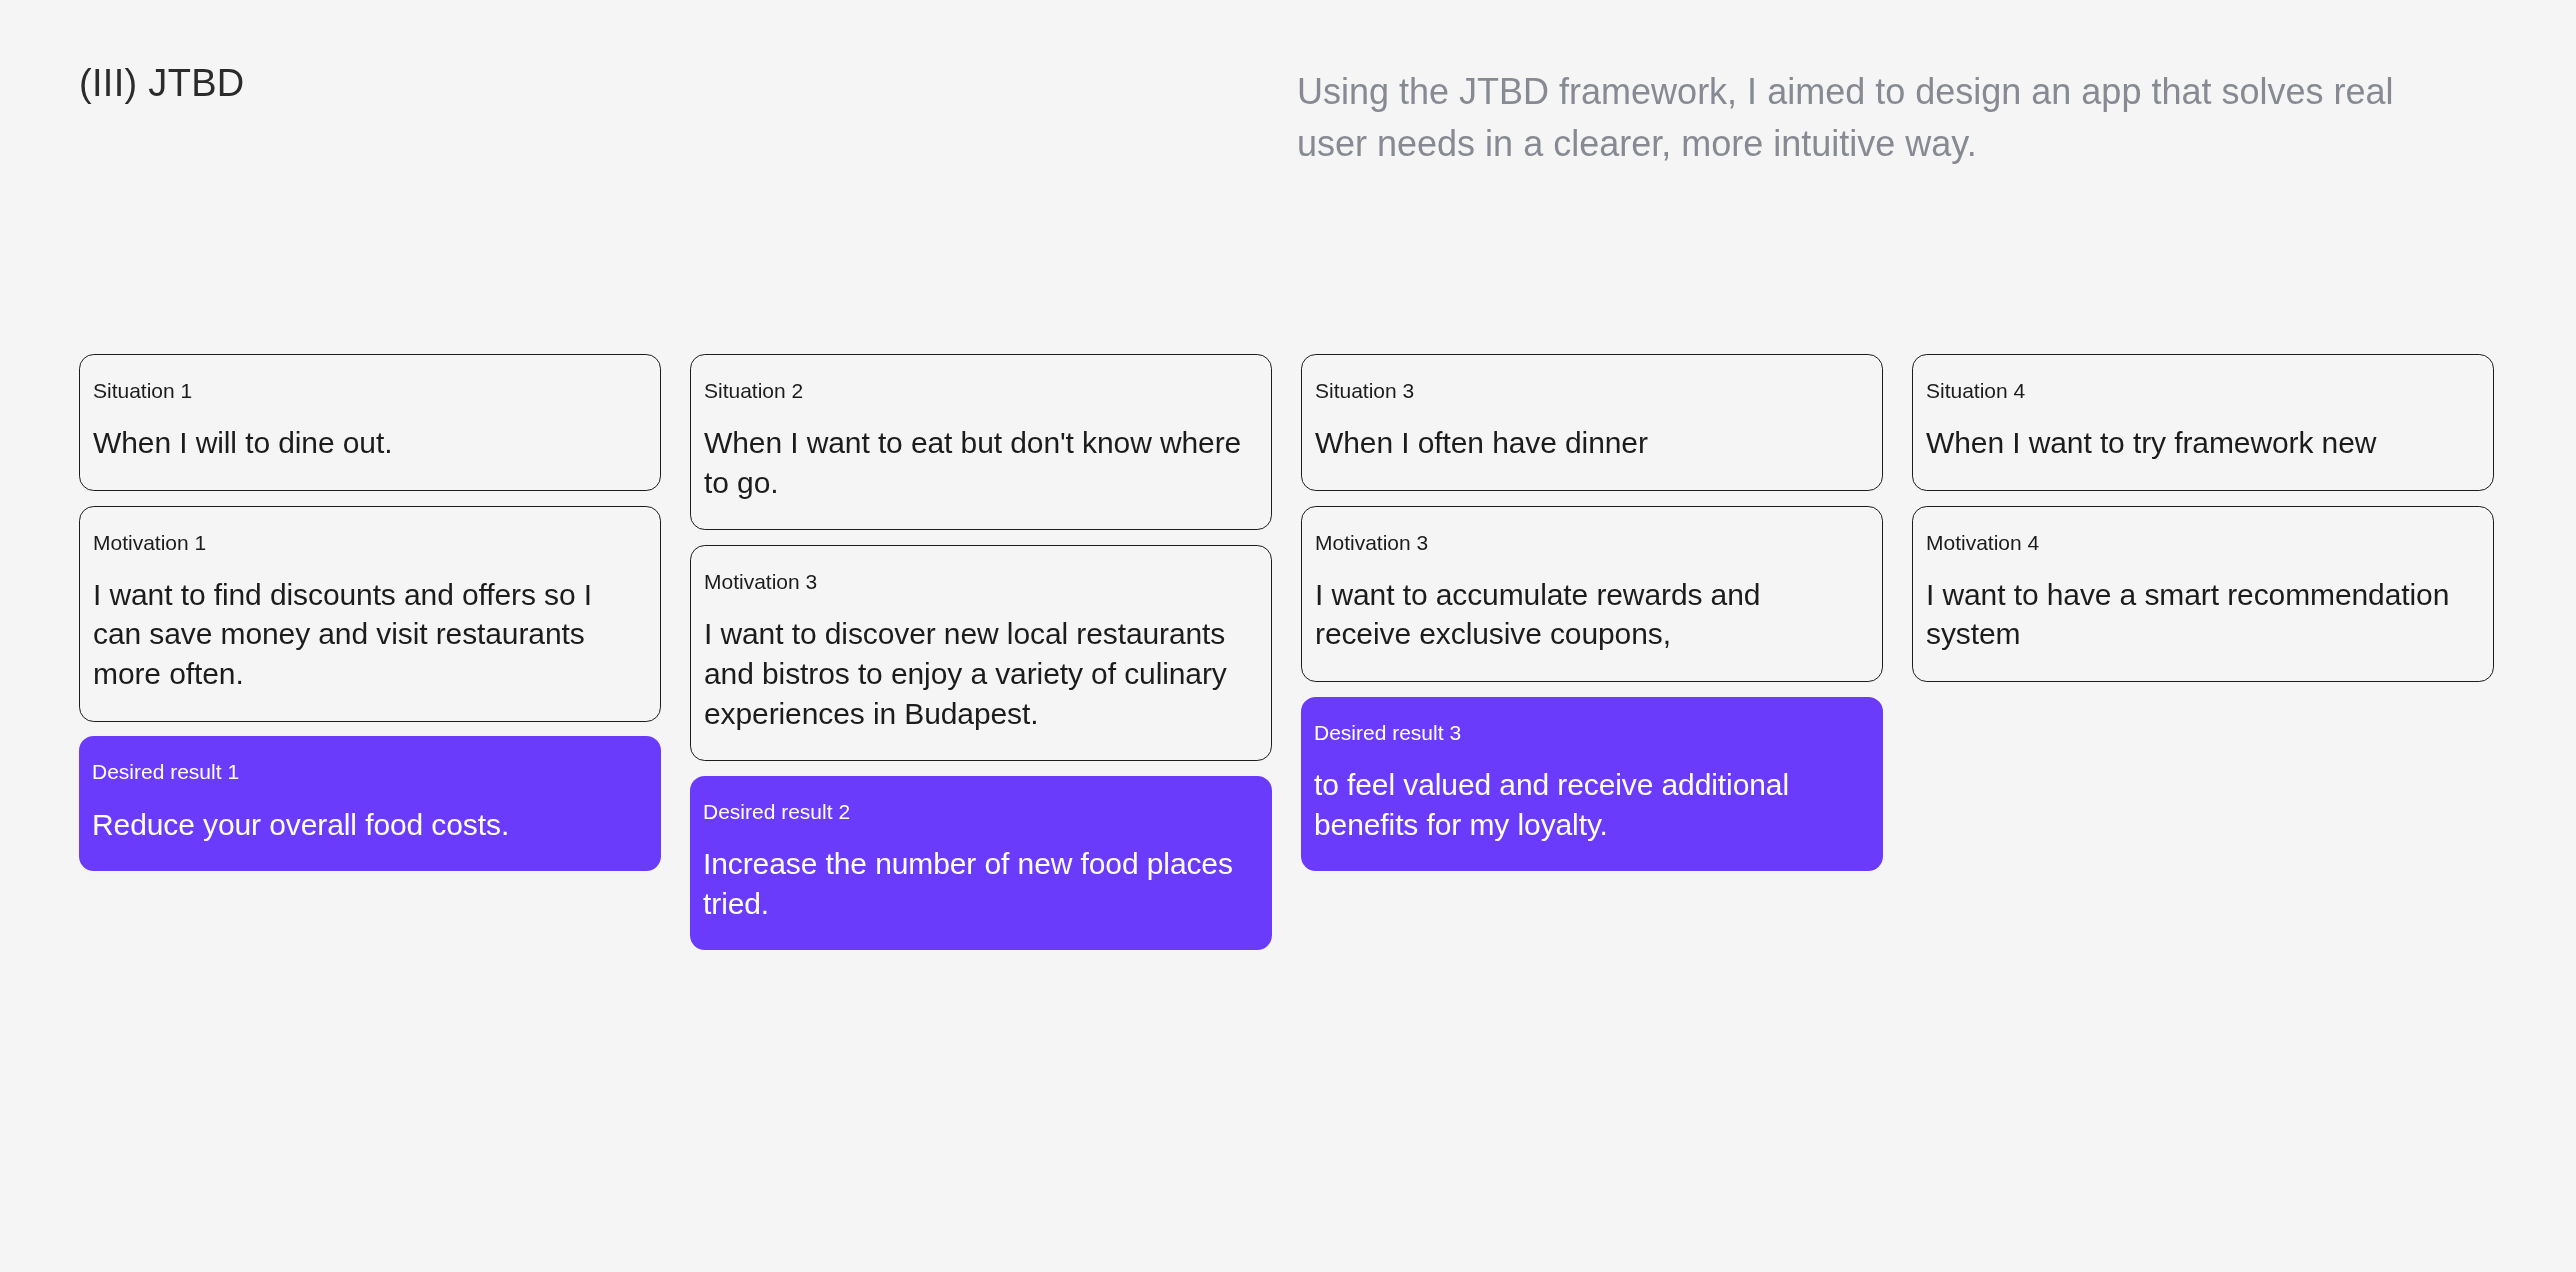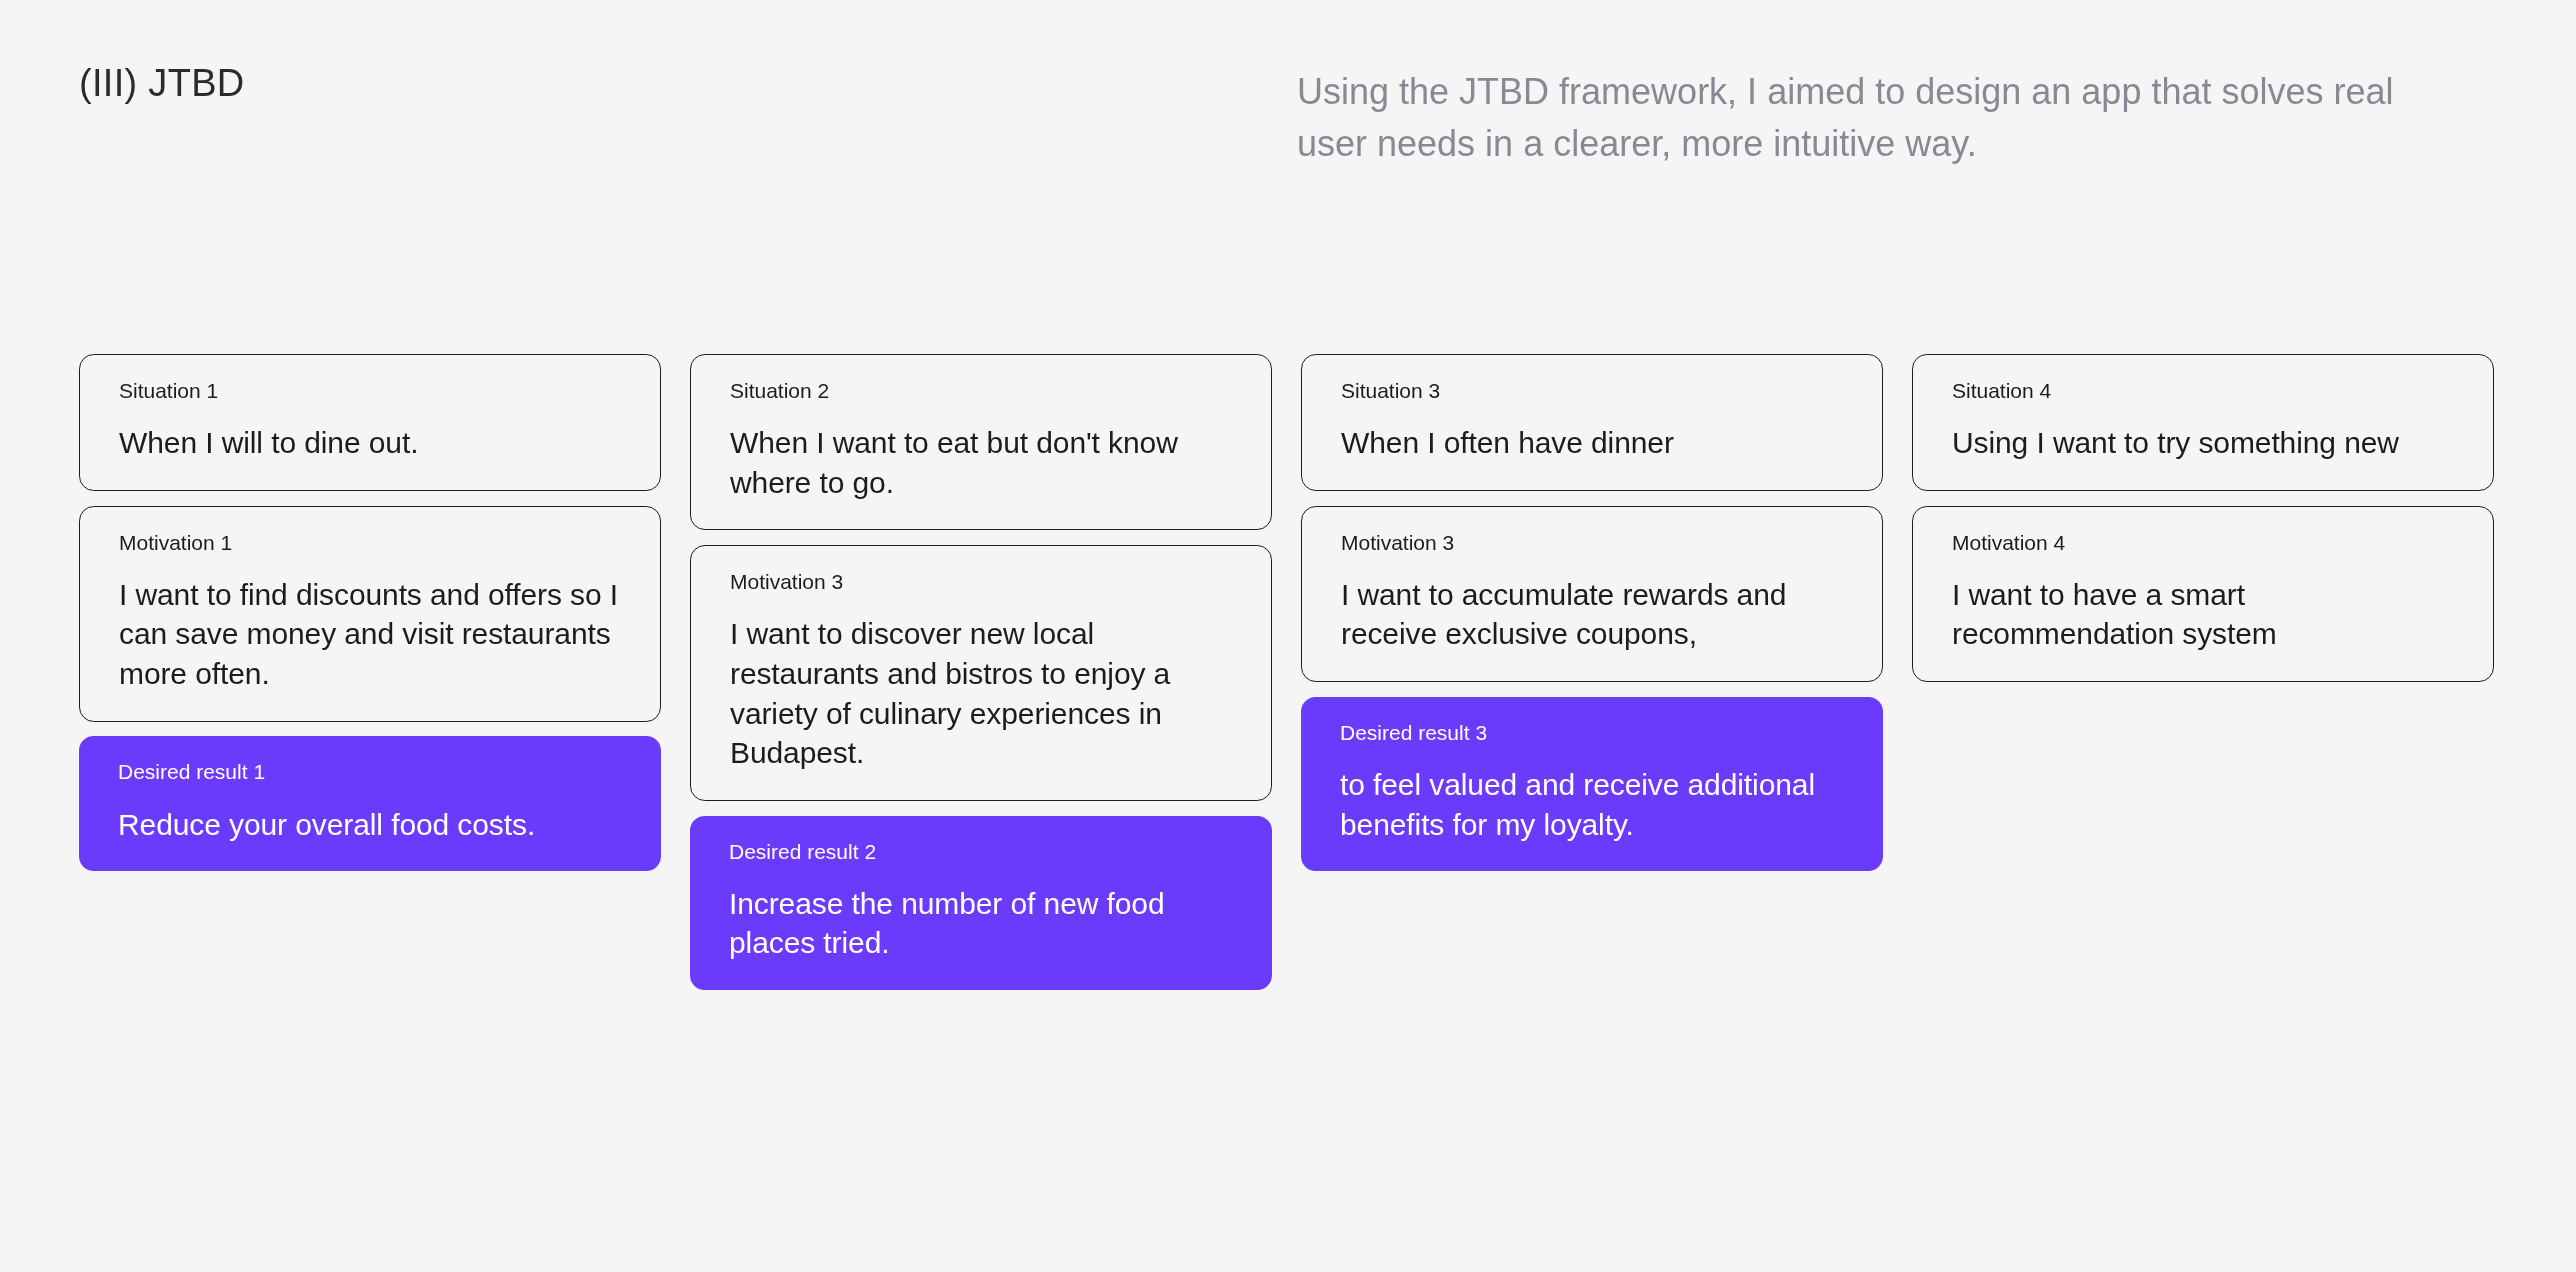--- a/index.html
+++ b/index.html
@@ -64,21 +64,21 @@
 
   .column {
     width: 582px;
     display: flex;
     flex-direction: column;
     gap: 14.8px;
   }
 
   .card {
     border-radius: 14.8px;
-    padding: 23px 27px 27px 39px;
+    padding: 23px 27px 27px 13px;
     background: transparent;
   }
 
   .card.outline {
     border: 1.1px solid #1c1c1c;
   }
 
   .card.filled {
     border: none;
     background: #6b3bfc;
@@ -161,21 +161,21 @@
       </div>
       <div class="card filled">
         <div class="card-label">Desired result 3</div>
         <div class="card-body">to feel valued and receive additional benefits for my loyalty.</div>
       </div>
     </div>
 
     <div class="column">
       <div class="card outline">
         <div class="card-label">Situation 4</div>
-        <div class="card-body">Using I want to try something new</div>
+        <div class="card-body">When I want to try framework new</div>
       </div>
       <div class="card outline">
         <div class="card-label">Motivation 4</div>
         <div class="card-body">I want to have a smart recommendation system</div>
       </div>
     </div>
 
   </div>
 </div>
 

